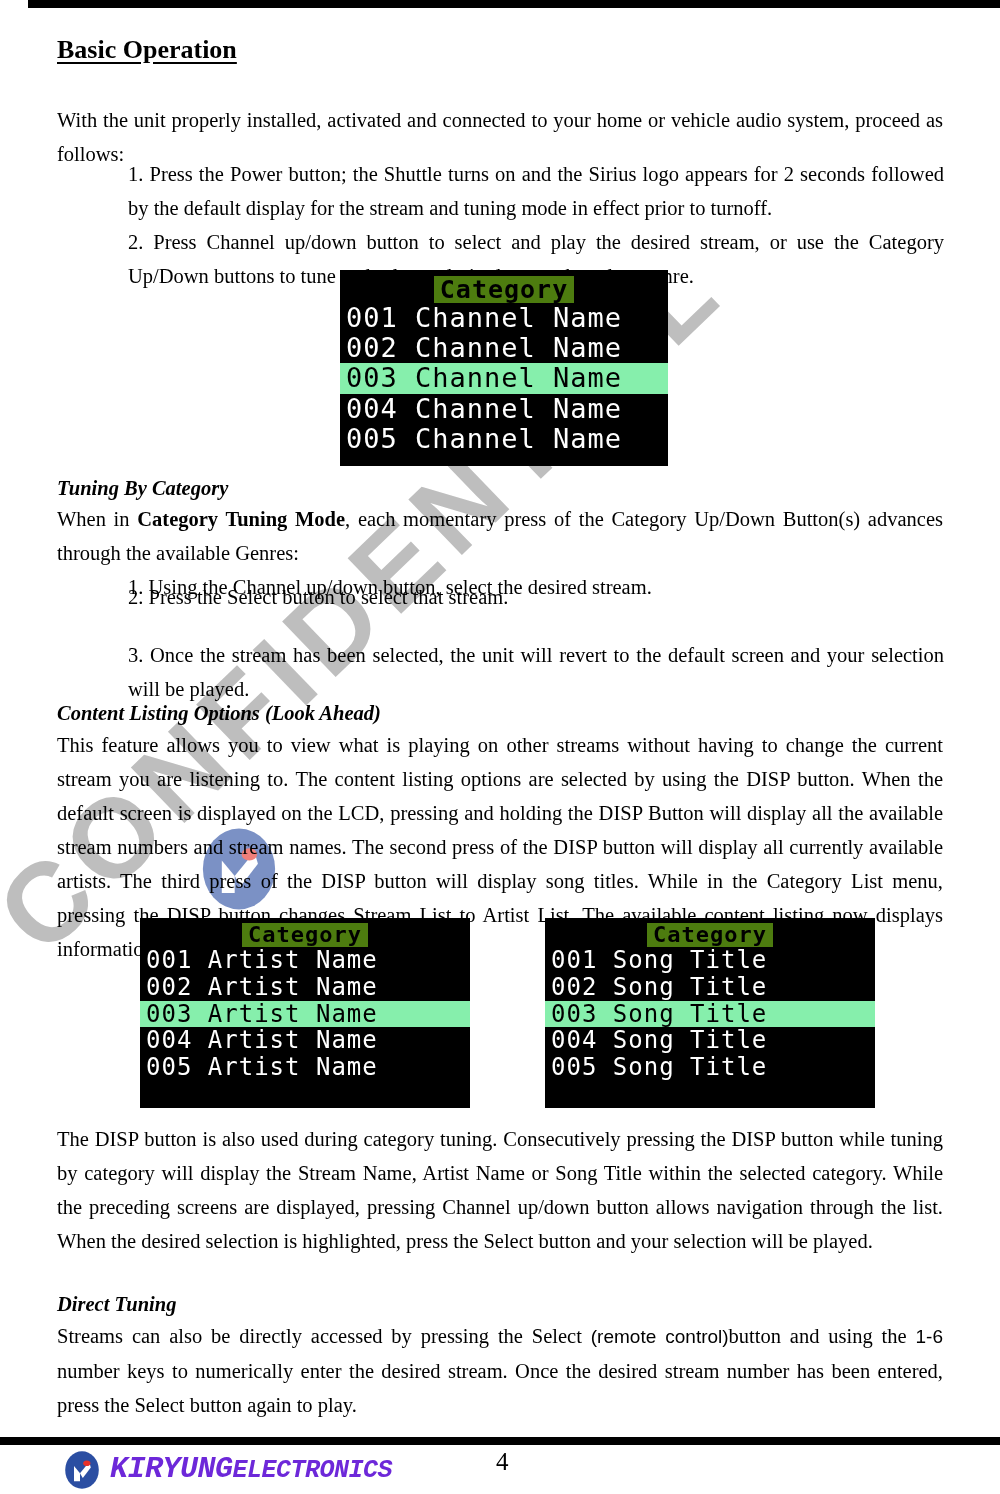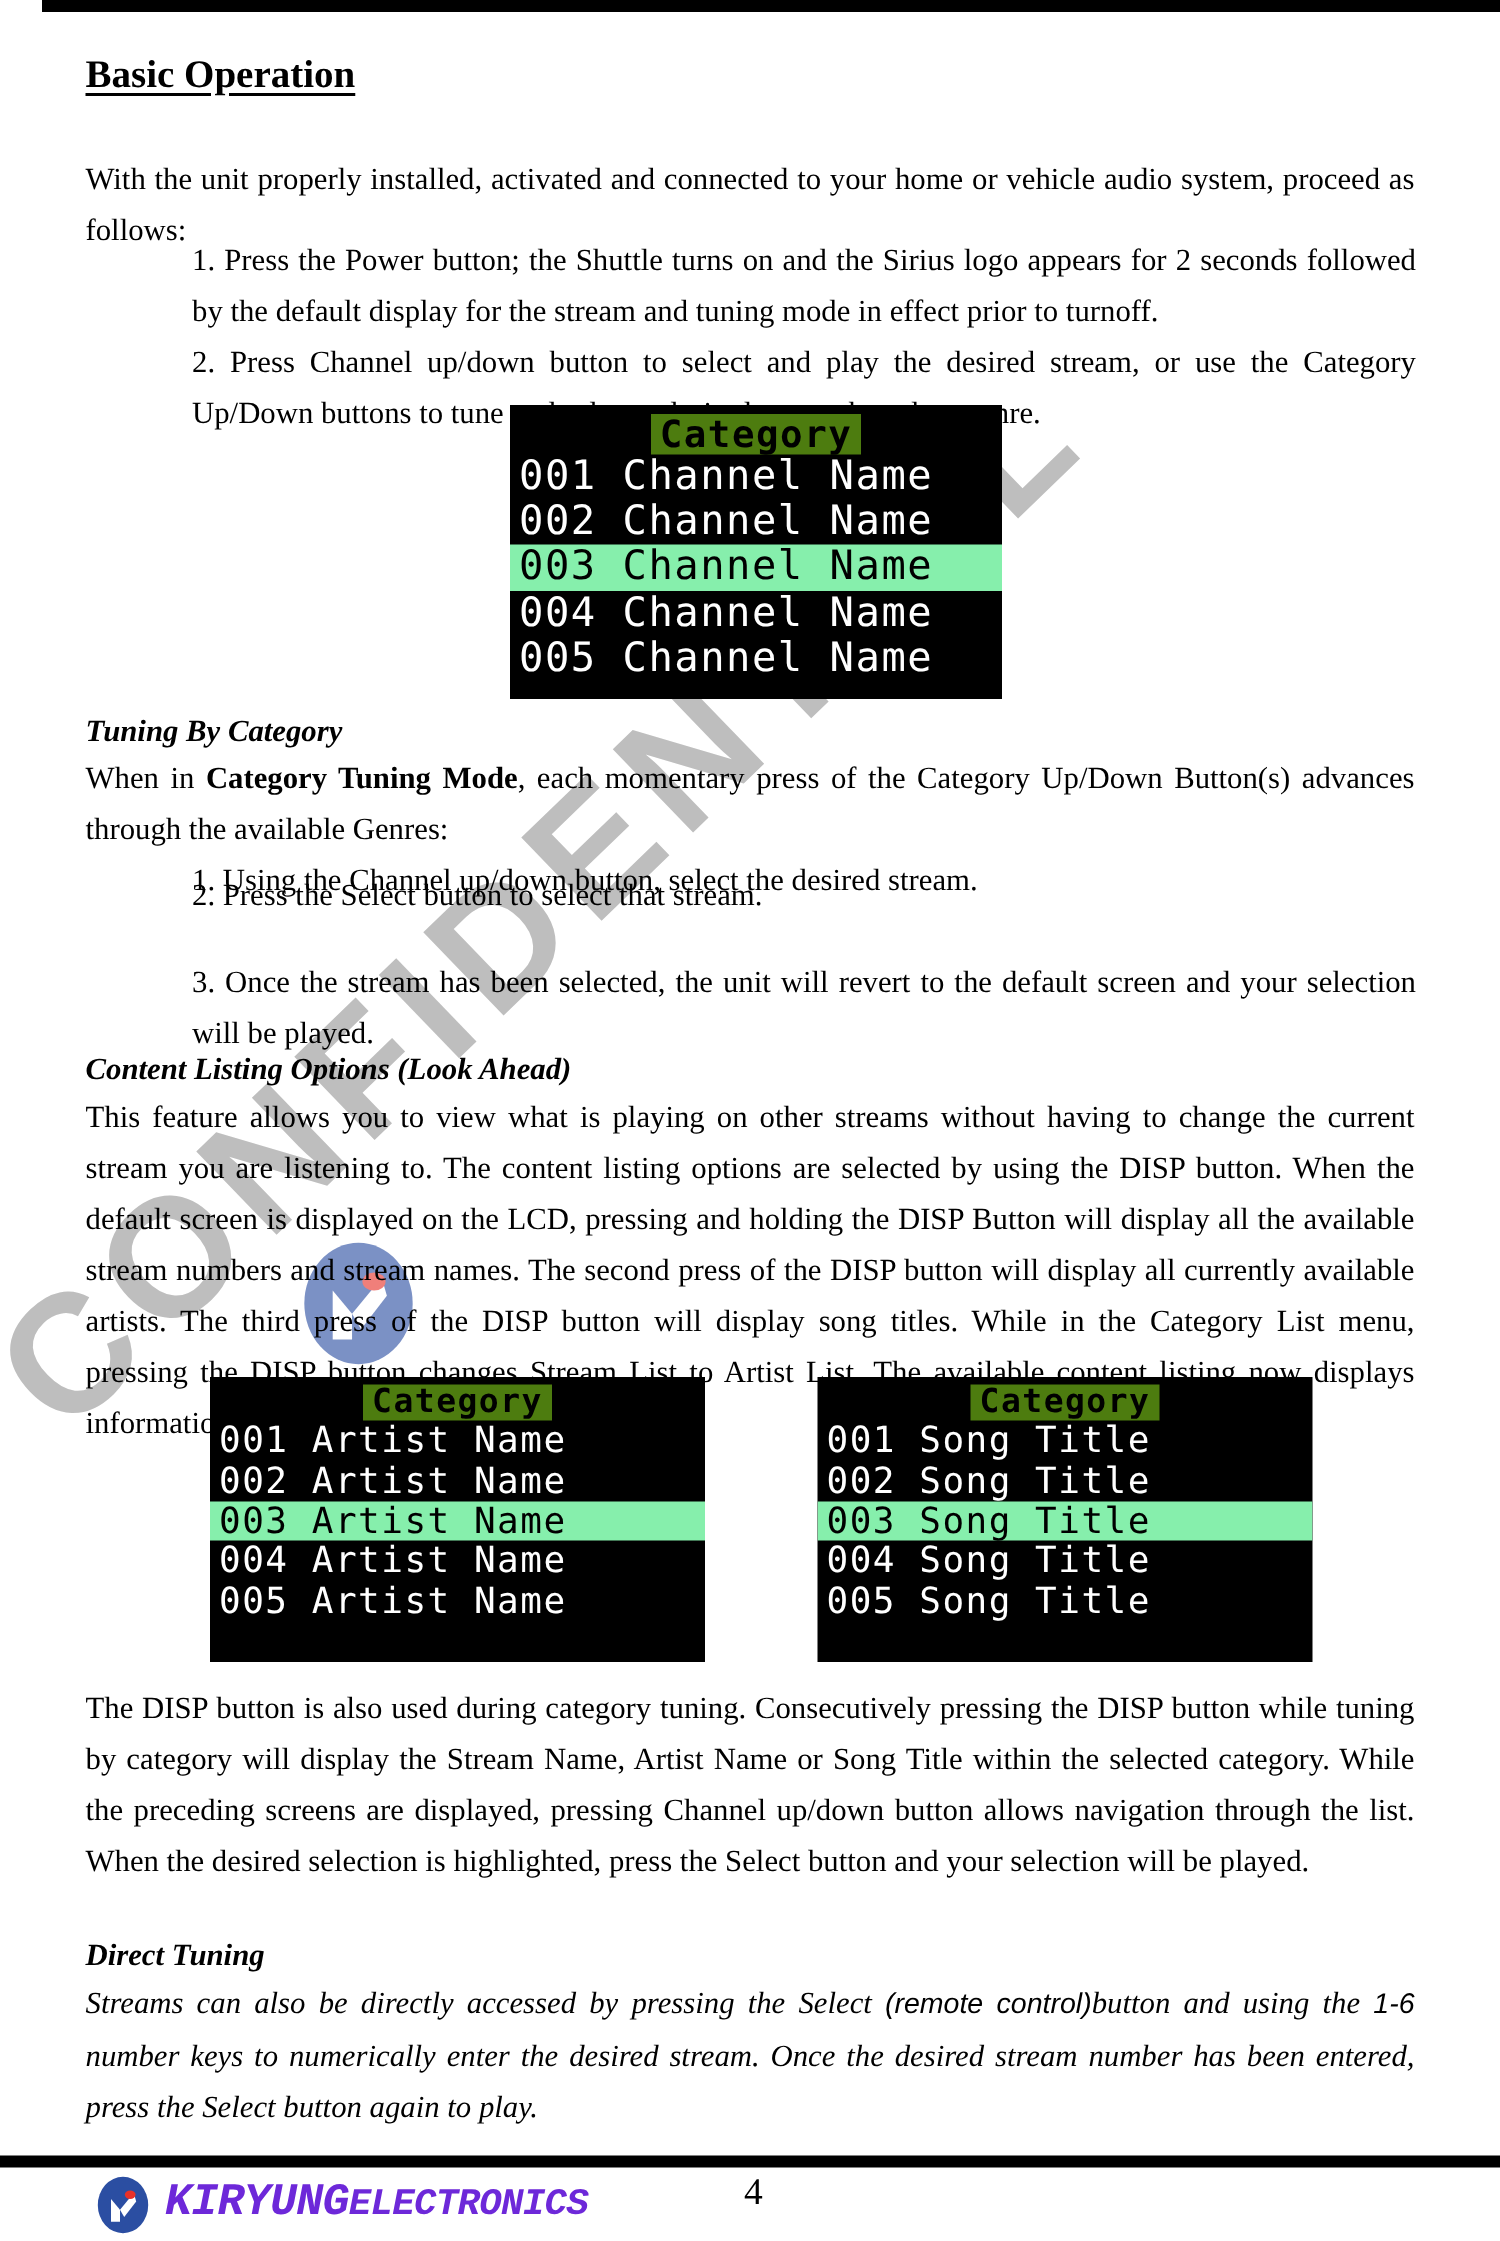--- a/index.html
+++ b/index.html
@@ -267,21 +267,21 @@
           <div class="lcd-row hl"><span>003</span><span> Song Title</span></div>
           <div class="lcd-row"><span>004</span><span> Song Title</span></div>
           <div class="lcd-row"><span>005</span><span> Song Title</span></div>
         </div>
     </div>
 
     <div class="para" style="left:57px; top:1122px; width:886px;">The DISP button is also used during category tuning. Consecutively pressing the DISP button while tuning by category will display the Stream Name, Artist Name or Song Title within the selected category. While the preceding screens are displayed, pressing Channel up/down button allows navigation through the list. When the desired selection is highlighted, press the Select button and your selection will be played.</div>
 
     <div class="sub-head" style="left:57px; top:1288px;">Direct Tuning</div>
 
-    <div class="para" style="left:57px; top:1319px; width:886px;font-style:italic;">
+    <div class="para" style="left:57px; top:1319px; width:886px;">
       <span>Streams can also be directly accessed by pressing the Select </span><span class="sans">(remote control)</span><span>button and using the </span><span class="sans">1-6</span><span> number keys to numerically enter the desired stream. Once the desired stream number has been entered, press the Select button again to play.</span>
     </div>
 
     <svg class="footer-logo" viewBox="0 0 100 100">
       <ellipse cx="50" cy="50" rx="42" ry="47" fill="#2b4ea2"></ellipse>
       <path d="M30 78 L30 40 L45 58 L45 78 Z" fill="#ffffff"></path>
       <path d="M45 58 L68 30 L72 44 L52 70 Z" fill="#ffffff"></path>
       <ellipse cx="62" cy="33" rx="9" ry="7" fill="#e8312a"></ellipse>
     </svg>
 

